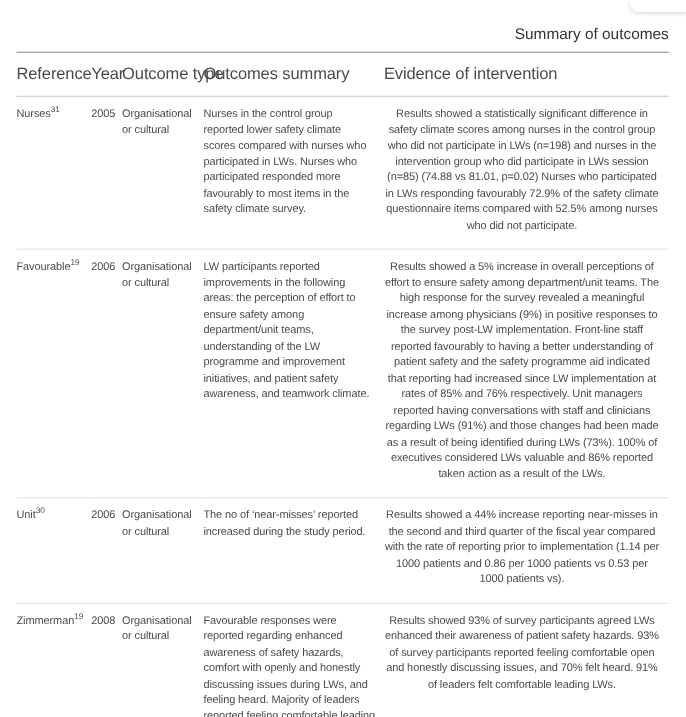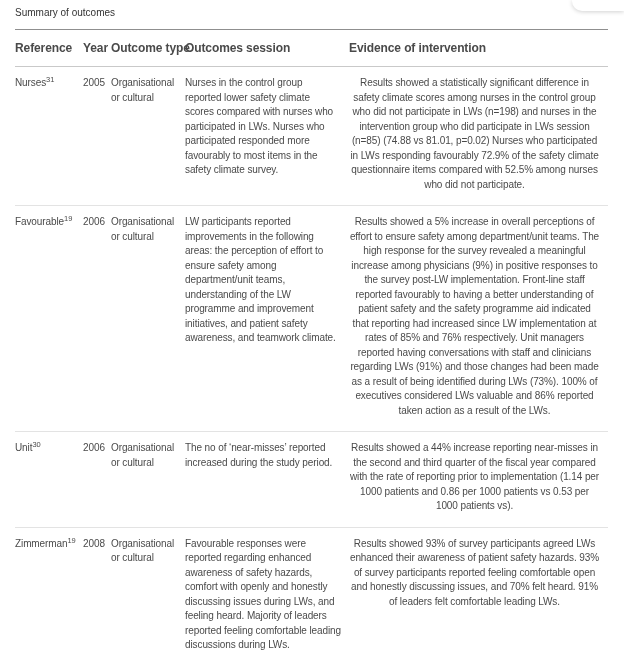--- a/index.html
+++ b/index.html
@@ -15,42 +15,43 @@
   .content { padding: 6px 16px 0 15px; }
 
   .table-title {
     font-size: 15px;
     font-weight: bold;
     color: #1f1f1f;
     line-height: 19px;
     margin: 2px 0 0 0;
   }
   .table-subtitle {
-    font-size: 10px;
+    font-size: 14px;
     color: #333333;
-    margin-top: 0;
+    margin-top: 18px;
     line-height: 13px;
+    text-align: right;
   }
 
   table.outcomes {
     width: 100%;
     table-layout: fixed;
     border-collapse: collapse;
     margin-top: 10px;
   }
   col.c-ref  { width: 68px; }
   col.c-year { width: 28px; }
   col.c-type { width: 74px; }
   col.c-sum  { width: 164px; }
   col.c-evi  { width: 259px; }
 
   table.outcomes th {
     text-align: left;
-    font-weight: bold;
-    font-size: 12px;
+    font-weight: normal;
+    font-size: 15px;
     letter-spacing: -0.1px;
     color: #4a4a4a;
     padding: 11px 8px 11px 0;
     border-top: 1px solid #8f8f8f;
     border-bottom: 1px solid #c9c9c9;
     vertical-align: top;
     white-space: nowrap;
     overflow: visible;
   }
   table.outcomes td {
@@ -98,21 +99,21 @@
           <col class="c-year">
           <col class="c-type">
           <col class="c-sum">
           <col class="c-evi">
       </colgroup>
       <thead>
         <tr>
           <th>Reference</th>
           <th>Year</th>
           <th>Outcome type</th>
-          <th>Outcomes session</th>
+          <th>Outcomes summary</th>
           <th>Evidence of intervention</th>
         </tr>
       </thead>
       <tbody>
         <tr>
           <td class="cell-ref">
             <span class="ref"><span>Nurses</span><sup>31</sup></span>
           </td>
           <td class="cell-year">2005</td>
           <td class="cell-type">Organisational or cultural</td>

